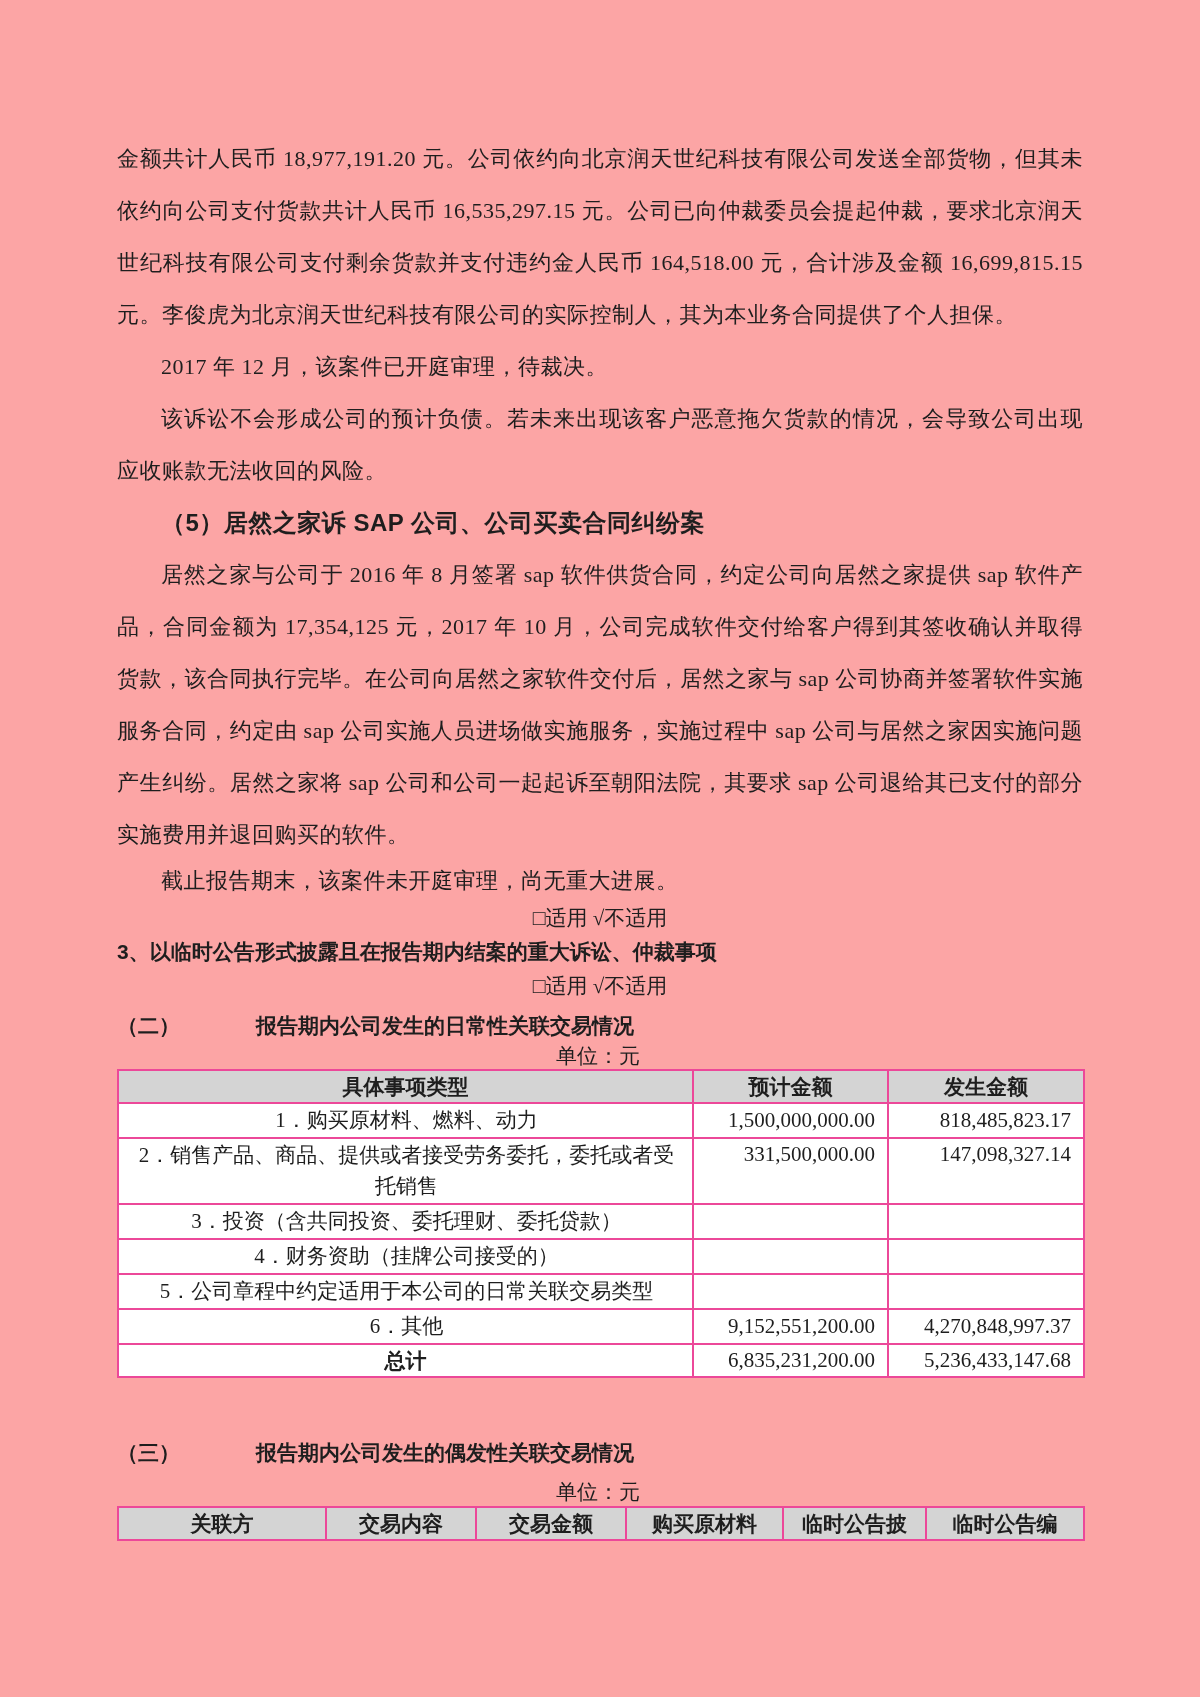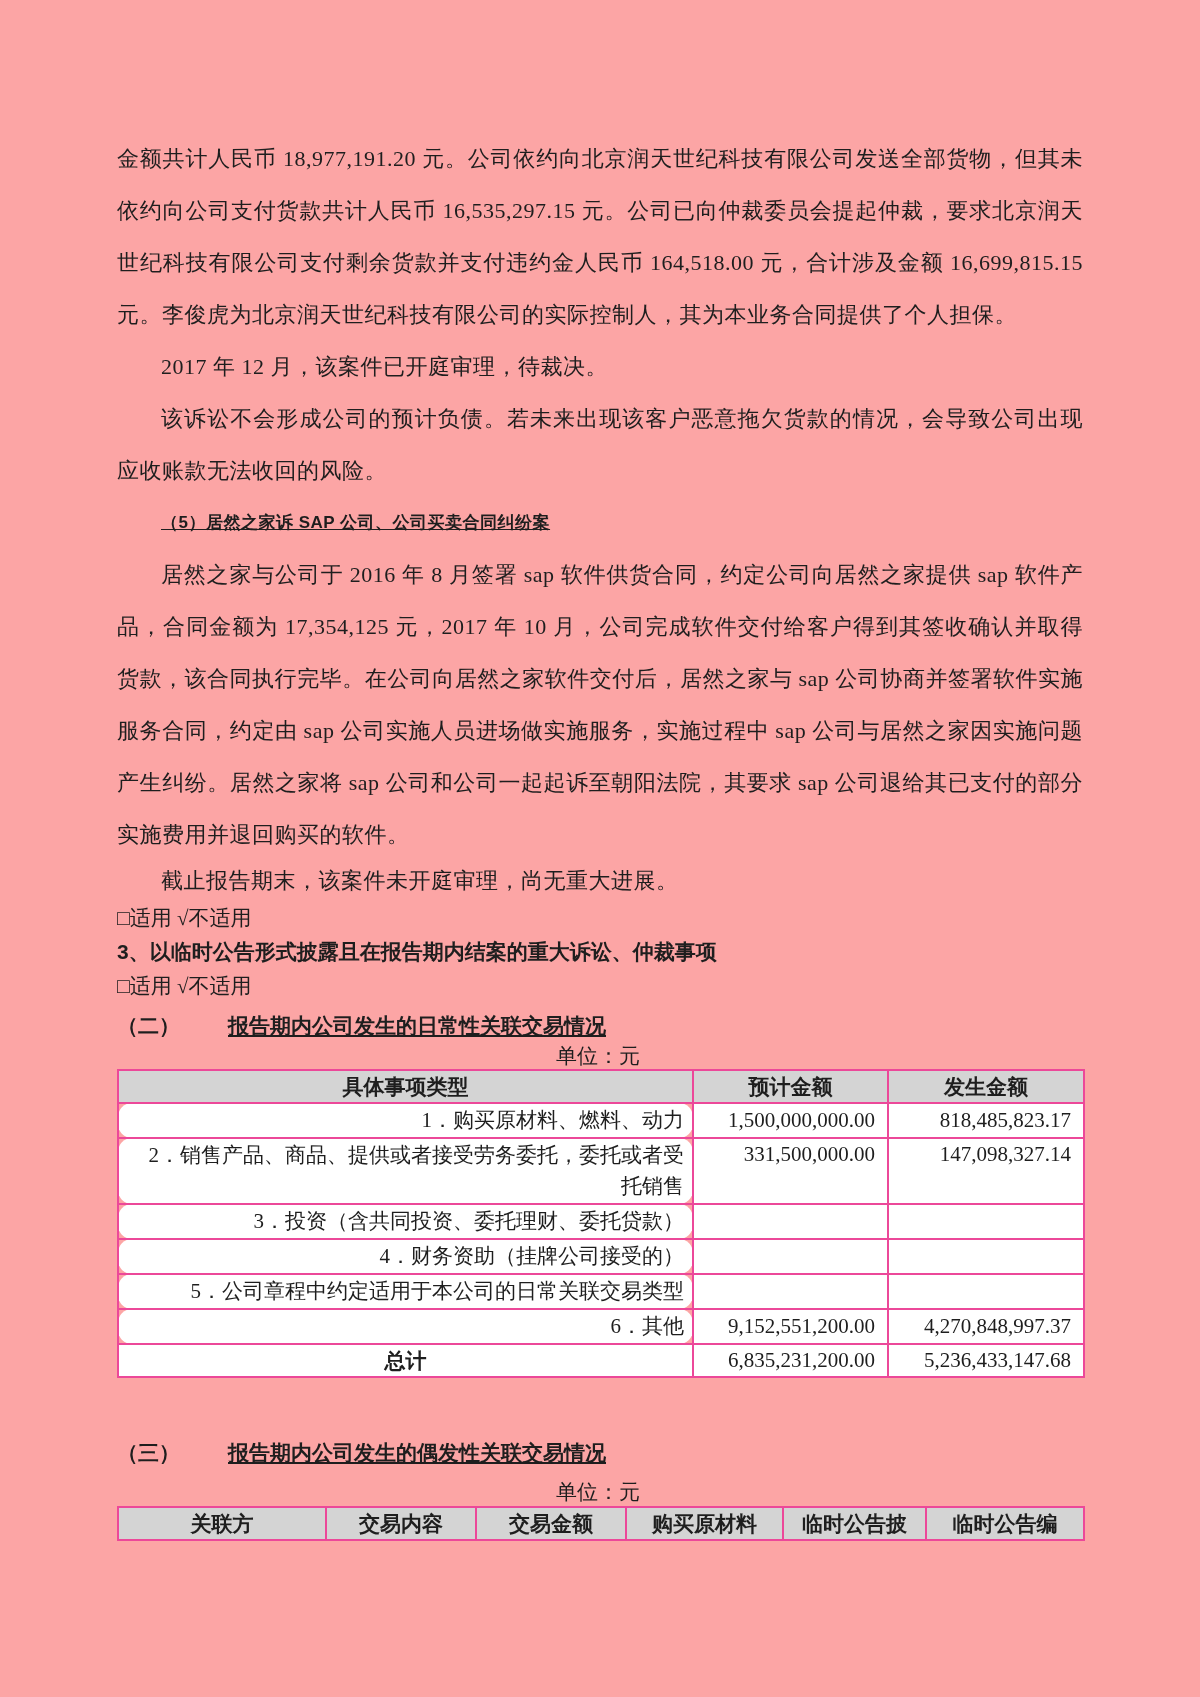--- a/index.html
+++ b/index.html
@@ -21,43 +21,43 @@
     line-height:52px;
     text-align:justify;
     letter-spacing:0.5px;
   }
   .indent { text-indent:44px; }
   .tight { line-height:40px; }
 
   .hei { font-family:"Liberation Sans","DejaVu Sans",sans-serif; font-weight:bold; }
 
   .case-heading {
-    font-size:17px;
+    font-size:24px;
     line-height:52px;
     text-indent:44px;
-    text-decoration:underline;
   }
 
   .item-heading {
     font-size:21px;
     line-height:34px;
   }
   .applicability {
     font-size:21px;
     line-height:34px;
+    text-align:center;
   }
 
   .section-heading {
     margin-top:6px;
     font-size:21px;
     line-height:34px;
     display:flex;
   }
   .section-heading .sec-num { flex:0 0 auto; }
-  .section-heading .sec-title { margin-left:48px;text-decoration:underline; }
+  .section-heading .sec-title { margin-left:76px; }
 
   .unit-line {
     font-size:21px;
     line-height:26px;
     text-align:center;
     padding-right:4px;
   }
 
   table {
     border-collapse:collapse;
@@ -74,21 +74,21 @@
     padding:0;
   }
   th {
     background:#d4d4d4;
     font-family:"Liberation Sans","DejaVu Sans",sans-serif;
     font-weight:bold;
     height:29px;
     text-align:center;
   }
   td { height:31px; background:#ffffff; }
-  td.cell-type { text-align:right; padding:1px 8px 1px 10px;border-radius:14px; }
+  td.cell-type { text-align:center; padding:1px 8px 1px 10px; }
   td.cell-num  { text-align:right; padding-right:12px; }
   td.cell-total-label {
     text-align:center;
     font-family:"Liberation Sans","DejaVu Sans",sans-serif;
     font-weight:bold;
   }
   .t2 { margin-top:0; }
   .t2 th { height:31px; }
 
   .gap-before-sec3 { height:52px; }

